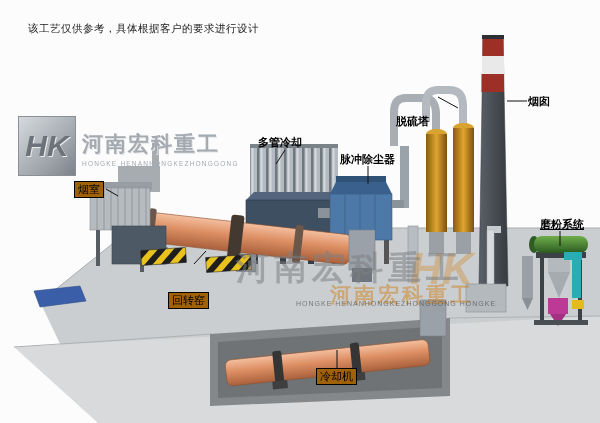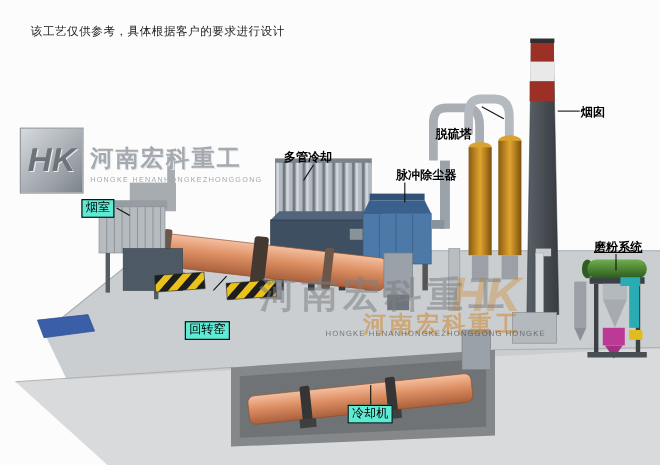--- a/index.html
+++ b/index.html
@@ -1,21 +1,21 @@
 <!DOCTYPE html>
 <html><head>
 <meta charset="utf-8">
 <style>
   html,body{margin:0;padding:0;background:#fff;}
   .stage{position:relative;width:600px;height:423px;background:#fcfcfc;overflow:hidden;
          font-family:"Liberation Sans","DejaVu Sans",sans-serif;}
   .stage svg{position:absolute;left:0;top:0;}
   .note{position:absolute;left:28px;top:22px;font-size:10.5px;color:#1a1a1a;letter-spacing:.5px;}
   .lbl{position:absolute;font-size:11px;color:#000;white-space:nowrap;z-index:30;}
-  .lbl.boxed{border:1px solid #000;background:#5eead4;padding:0 3px;line-height:15px;}
+  .lbl.boxed{border:1px solid #000;background:#a16207;padding:0 3px;line-height:15px;}
   .lbl.plain{font-weight:700;}
   
   .logo{position:absolute;left:18px;top:116px;display:flex;align-items:flex-start;z-index:5;}
   .logo-emblem{width:56px;height:58px;background:linear-gradient(135deg,#d6dade,#9aa0a6 70%,#7c828a);
                border:1px solid #8a9096;color:#6d737a;font-size:30px;font-weight:800;font-style:italic;
                display:flex;align-items:center;justify-content:center;text-shadow:1px 1px 0 #e8eaec;}
   .logo-text{margin-left:6px;padding-top:14px;}
   .logo-company{font-size:21px;font-weight:700;color:#a4aab0;letter-spacing:2px;text-shadow:1px 1px 0 #e4e6e8;}
   .logo-latin{font-size:6.5px;color:#a4aab0;letter-spacing:1.2px;margin-top:2px;}
   
@@ -206,20 +206,20 @@
     </div>
   </div>
 
   <div class="wm-company">河南宏科重工</div>
   <div class="wm-hk">HK</div>
   <div class="wm-company2">河南宏科重工</div>
   <div class="wm-latin">HONGKE HENANHONGKEZHONGGONG HONGKE</div>
 
   <div class="lbl boxed" style="left:74px;top:181px;">烟室</div>
   <div class="lbl plain" style="left:258px;top:135px;">多管冷却</div>
-  <div class="lbl plain" style="left:340px;top:152px;margin-left:20px;">脉冲除尘器</div>
+  <div class="lbl plain" style="left:340px;top:152px;">脉冲除尘器</div>
   <div class="lbl plain" style="left:396px;top:87px;margin-top:27px;">脱硫塔</div>
   <div class="lbl plain" style="left:528px;top:94px;">烟囱</div>
   <div class="lbl plain" style="left:540px;top:217px;text-decoration:underline;">磨粉系统</div>
   <div class="lbl boxed" style="left:168px;top:264px;margin-top:28px;">回转窑</div>
   <div class="lbl boxed" style="left:316px;top:368px;font-family:Liberation Serif, serif;">冷却机</div>
 
 </div>
 
 </body></html>

